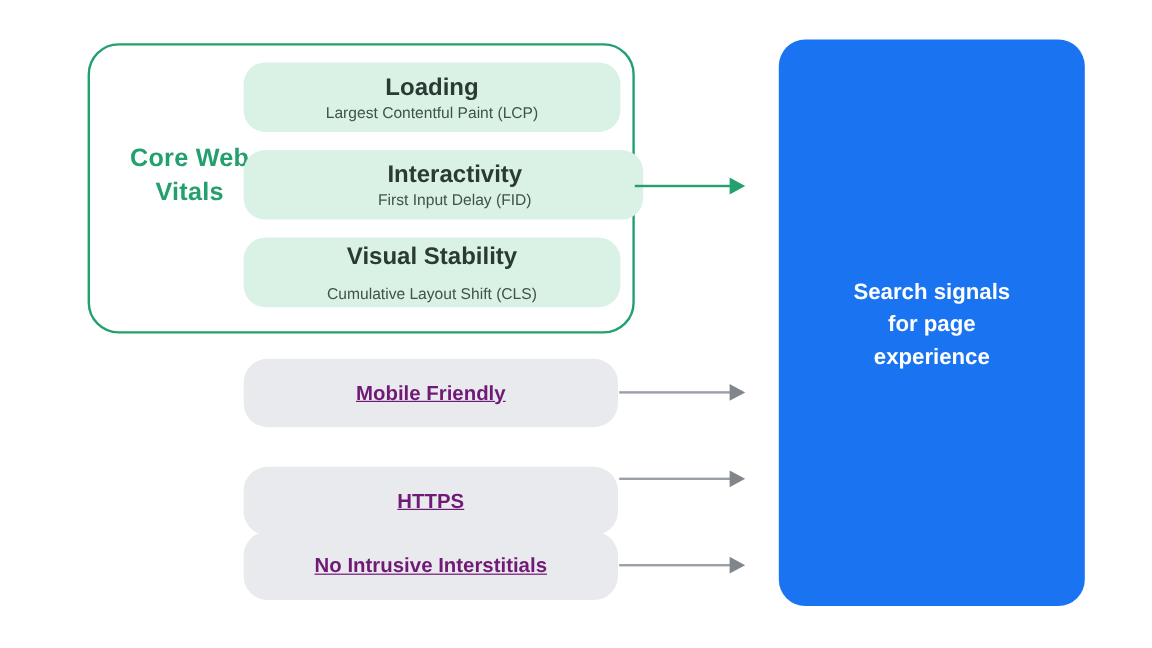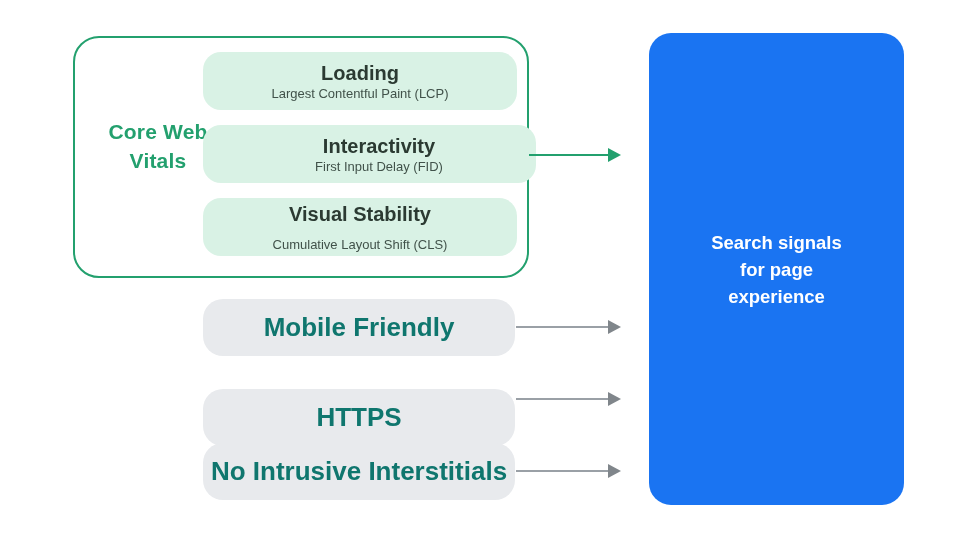--- a/index.html
+++ b/index.html
@@ -32,21 +32,21 @@
   .pill-loading{top:52px;}
   .pill-interactivity{top:125px;padding-left:19px;}
   .pill-visual-stability{top:198px;gap:10px;}
 
   
   .signal-pill{
     position:absolute;left:203px;width:312px;height:57px;border-radius:20px;
     background:#e8eaed;display:flex;align-items:center;justify-content:center;text-align:center;
   }
   .signal-pill .label{
-    color:#0f766e;font-size:26px;font-weight:600;
+    color:#701a75;font-size:17px;font-weight:600;text-decoration:underline;
   }
   .pill-mobile{top:299px;}
   .pill-https{top:389px;}
   .pill-interstitials{top:443px;}
 
   
   .arrow{position:absolute;height:14px;}
   .arrow .shaft{position:absolute;left:0;right:11px;top:6px;height:2px;}
   .arrow .head{
     position:absolute;right:0;top:0;width:0;height:0;

